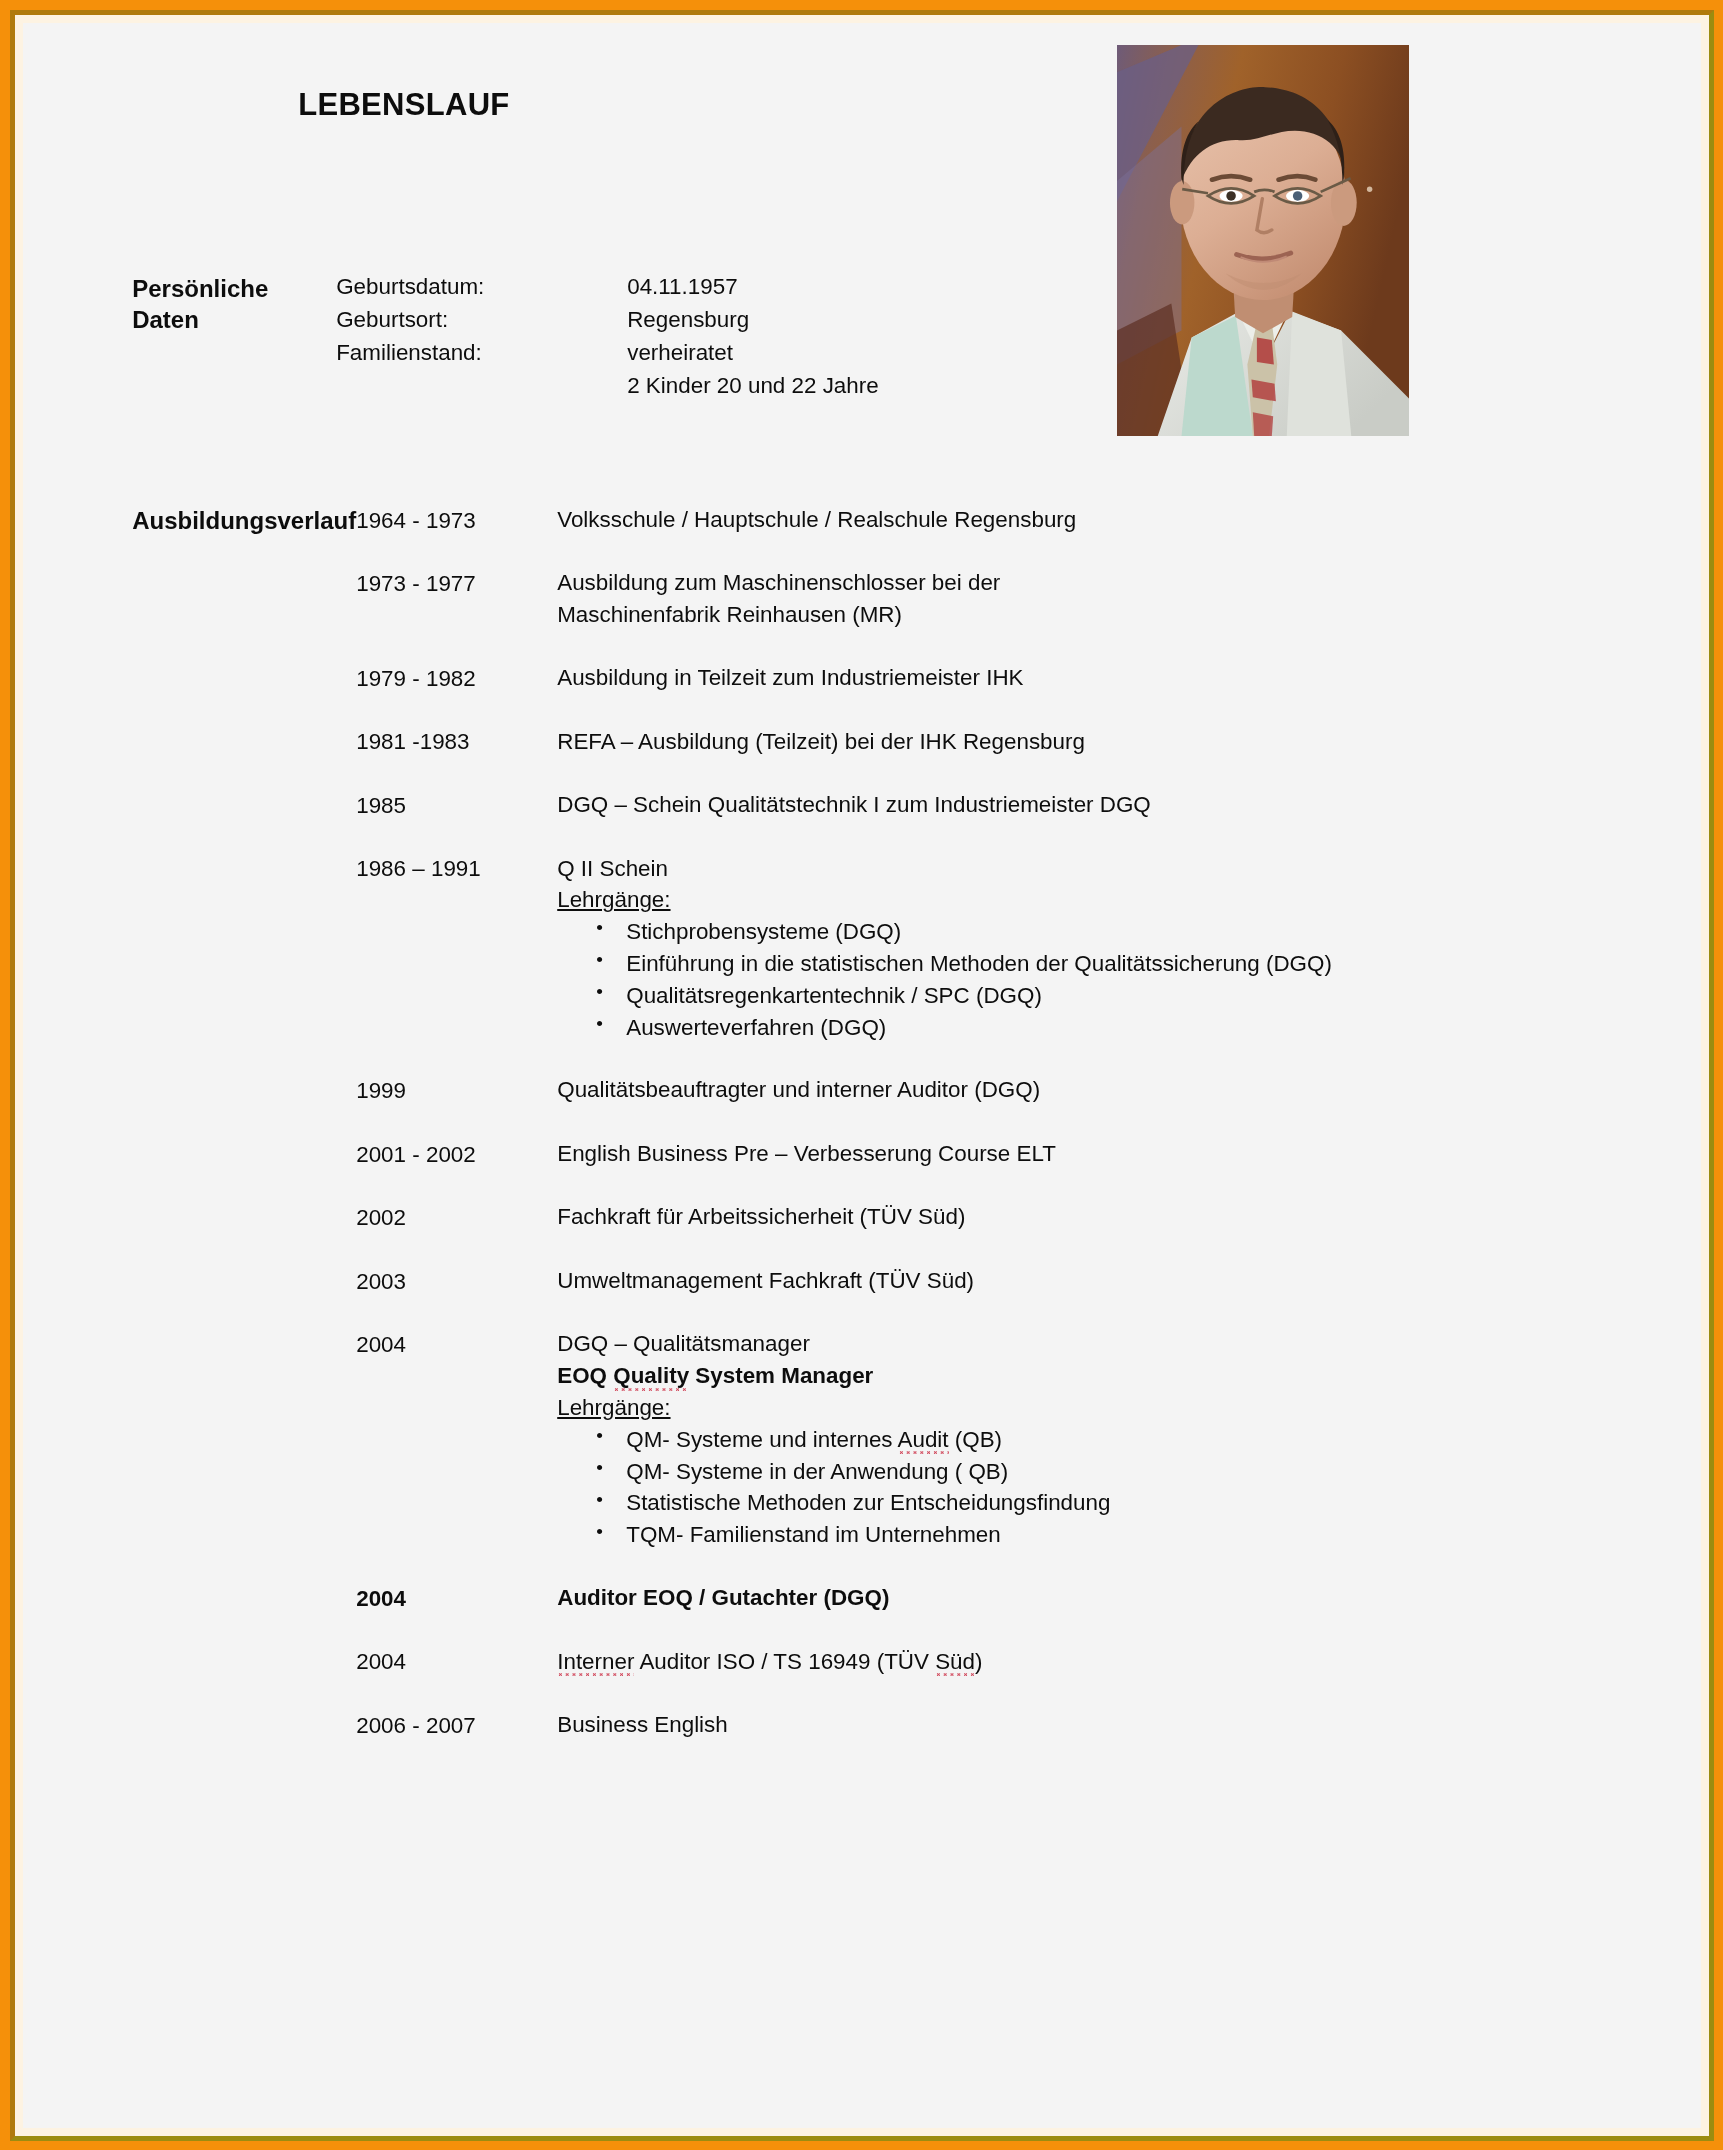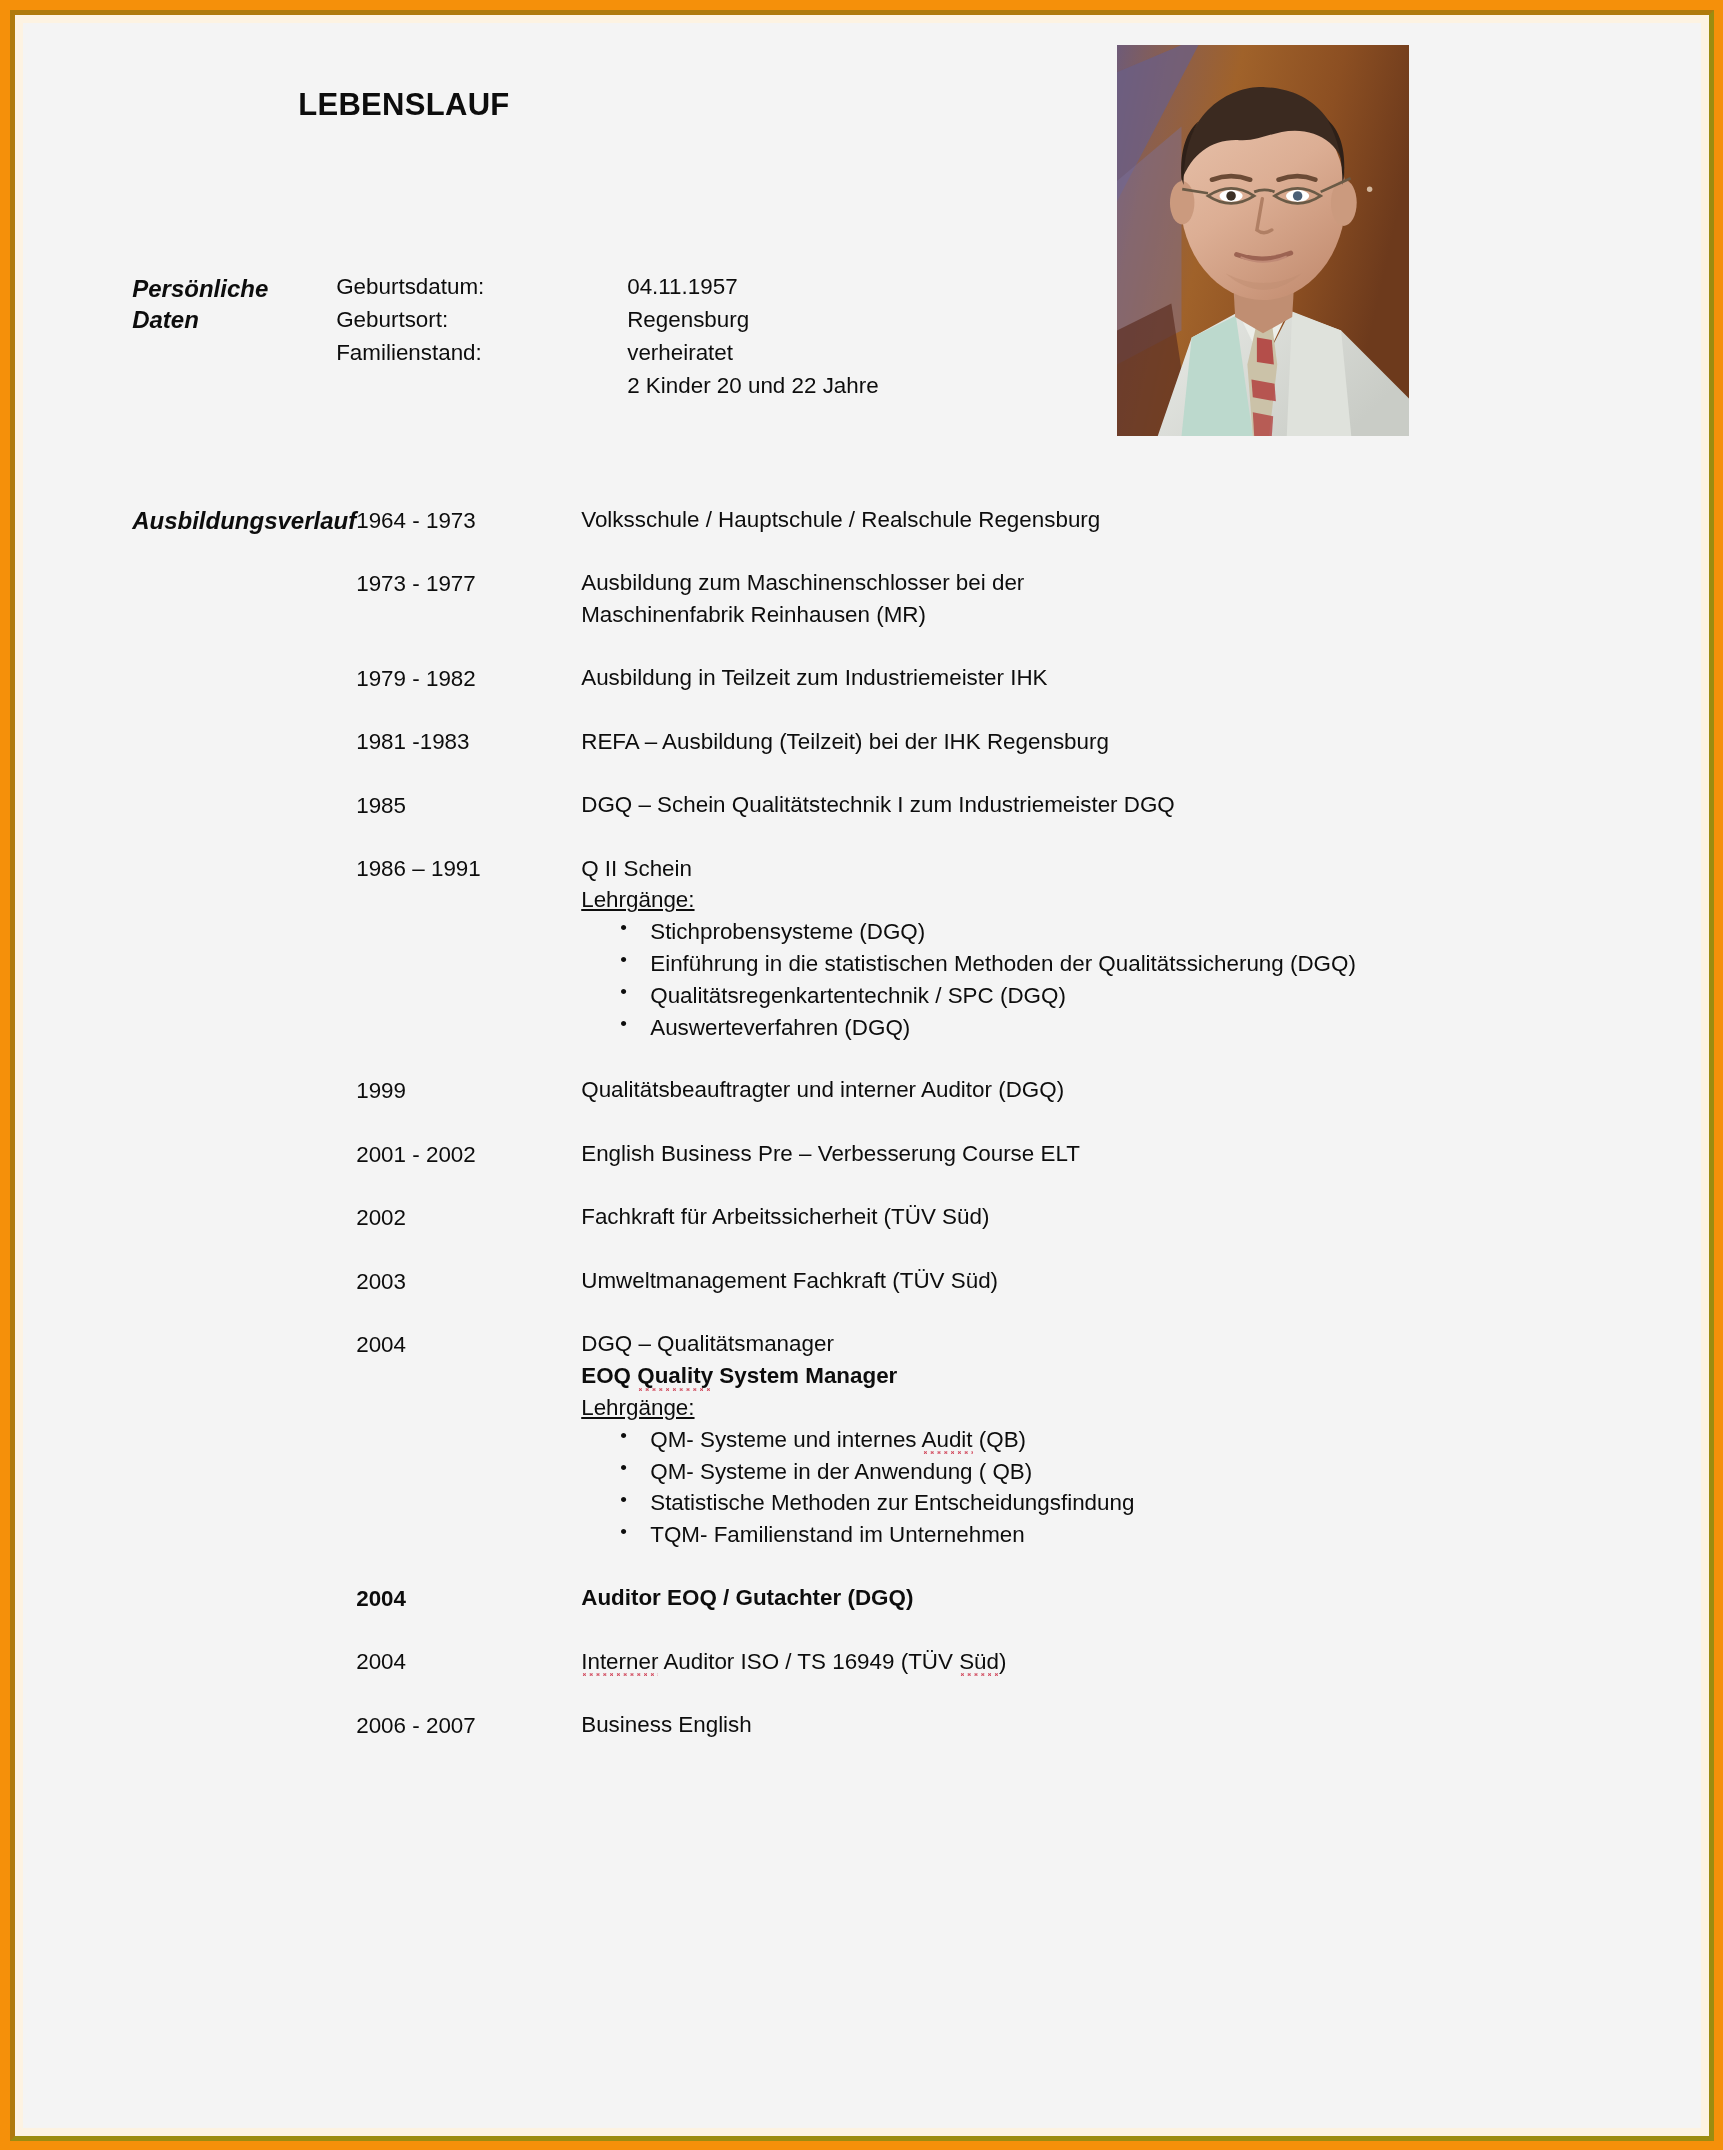--- a/index.html
+++ b/index.html
@@ -80,41 +80,39 @@
   }
   .section-personal { margin-top: 148px; }
   .section-education { margin-top: 101px; justify-content: center; }
 
   .section-label {
     flex: 0 0 204px;
     font-size: 24px;
     font-weight: bold;
     line-height: 1.30;
     padding-top: 1.4px;
-    font-style: italic;
   }
 
   .section-body { flex: 1 1 auto; }
 
   
   .pd-table { display: flex; }
   .pd-keys { flex: 0 0 291px; }
   .pd-vals { flex: 1 1 auto; }
   .pd-keys div, .pd-vals div {
     font-size: 22.4px;
     line-height: 1.47;
     white-space: nowrap;
   }
 
   
   .edu-row {
     display: flex;
     align-items: flex-start;
     margin-bottom: 31px;
-    gap: 24px;
   }
   .edu-row:last-child { margin-bottom: 0; }
   .edu-years {
     flex: 0 0 201px;
     font-size: 22.4px;
     line-height: 1.42;
     white-space: nowrap;
     padding-top: 0.7px;
   }
   .edu-desc {

